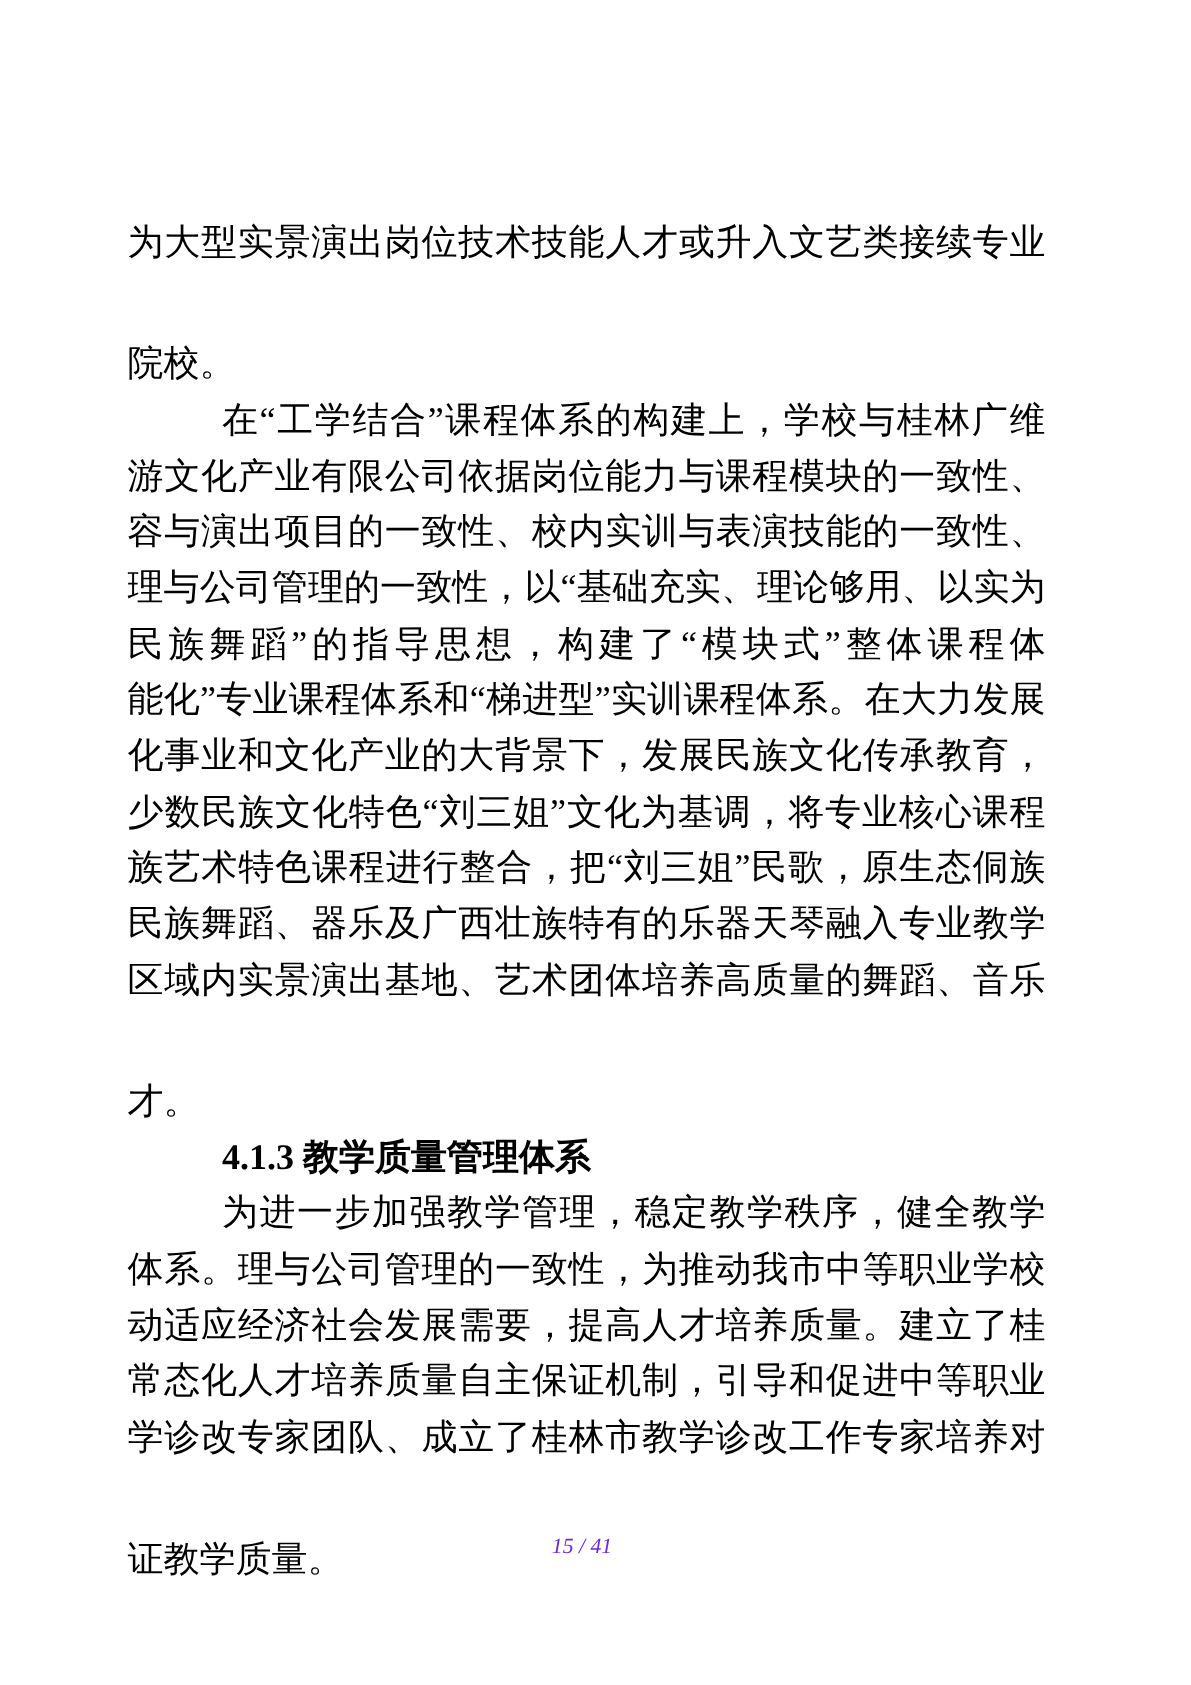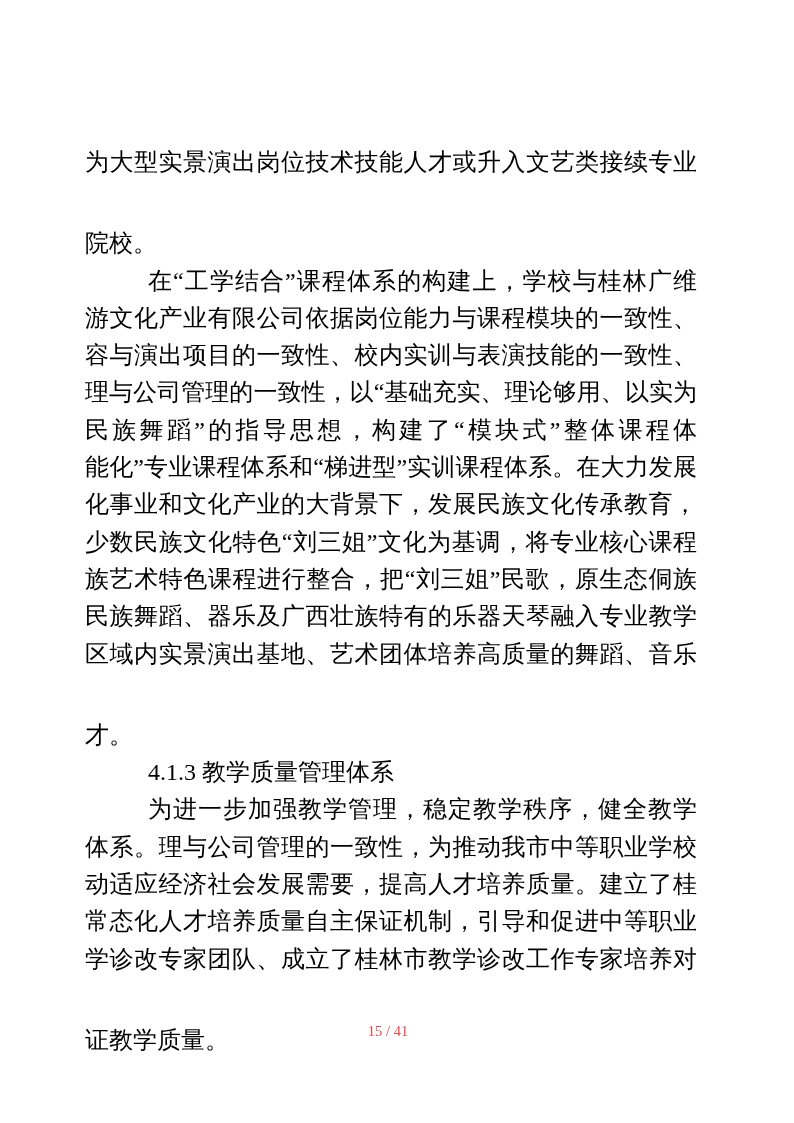--- a/index.html
+++ b/index.html
@@ -36,30 +36,32 @@
     margin-top: 44px;
   }
   .line.indent {
     text-indent: 63px;
   }
   .heading {
     height: 37.3px;
     text-align: left;
     text-align-last: left;
     text-indent: 63px;
+    font-weight: bold;
   }
   .footer {
     position: absolute;
     top: 1022px;
     left: 0;
     width: 776px;
     text-align: center;
     font-size: 14.5px;
     line-height: 18px;
-    color: #ef4444;
+    color: #6d28d9;
+    font-style: italic;
   }
 </style>
 </head>
 <body>
 
 <div class="page">
 
   <div class="content">
 
     <div>

